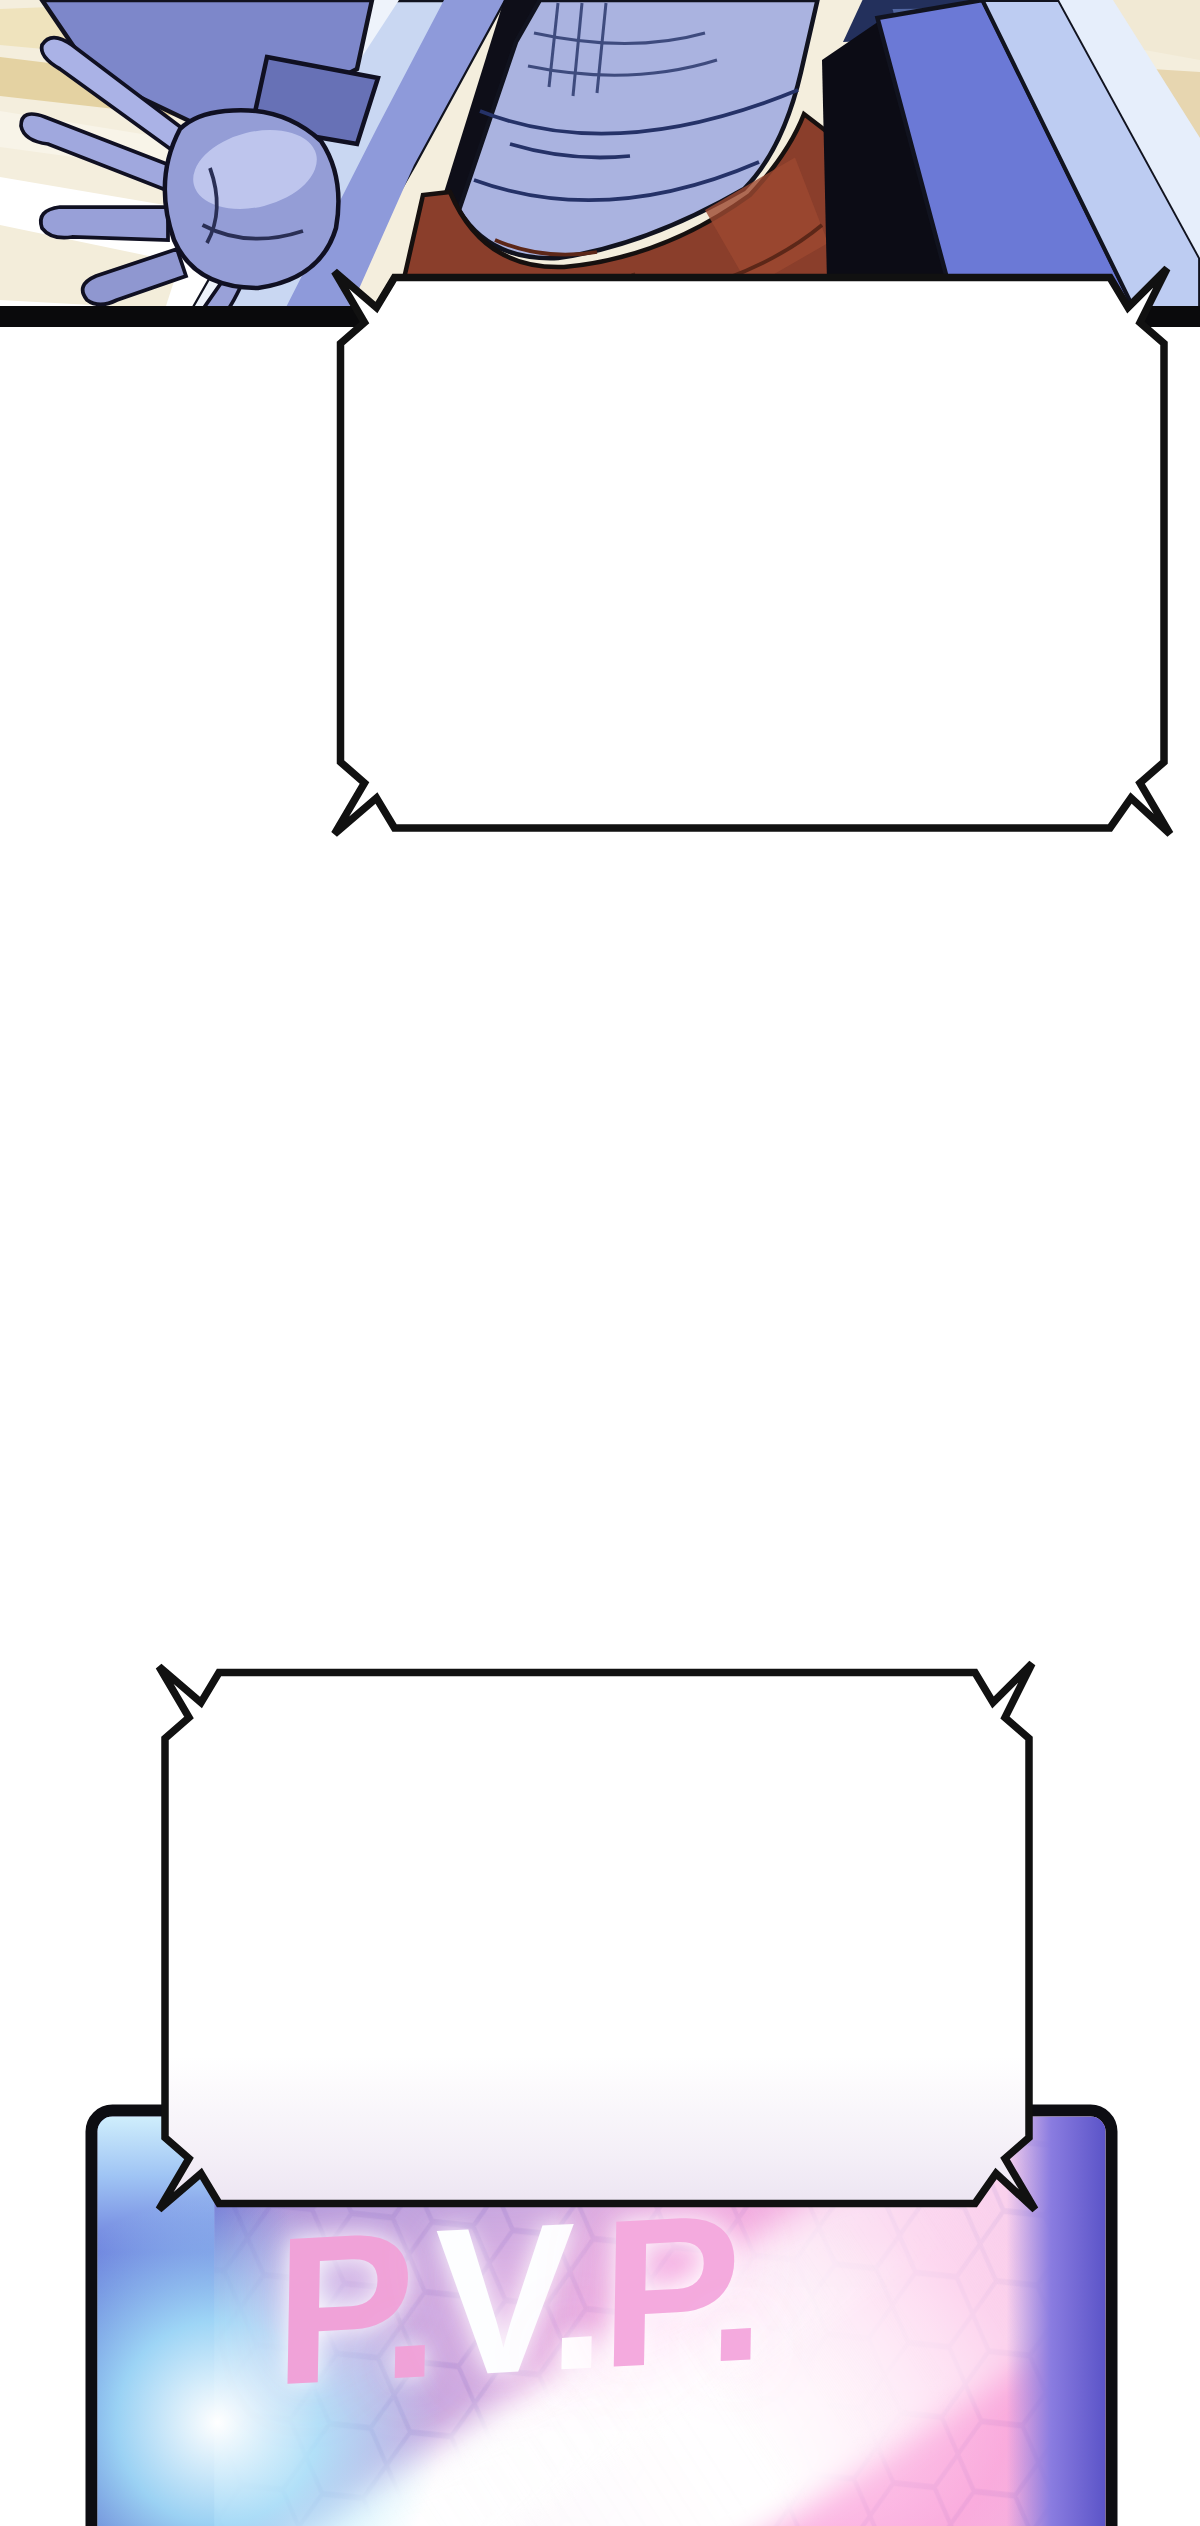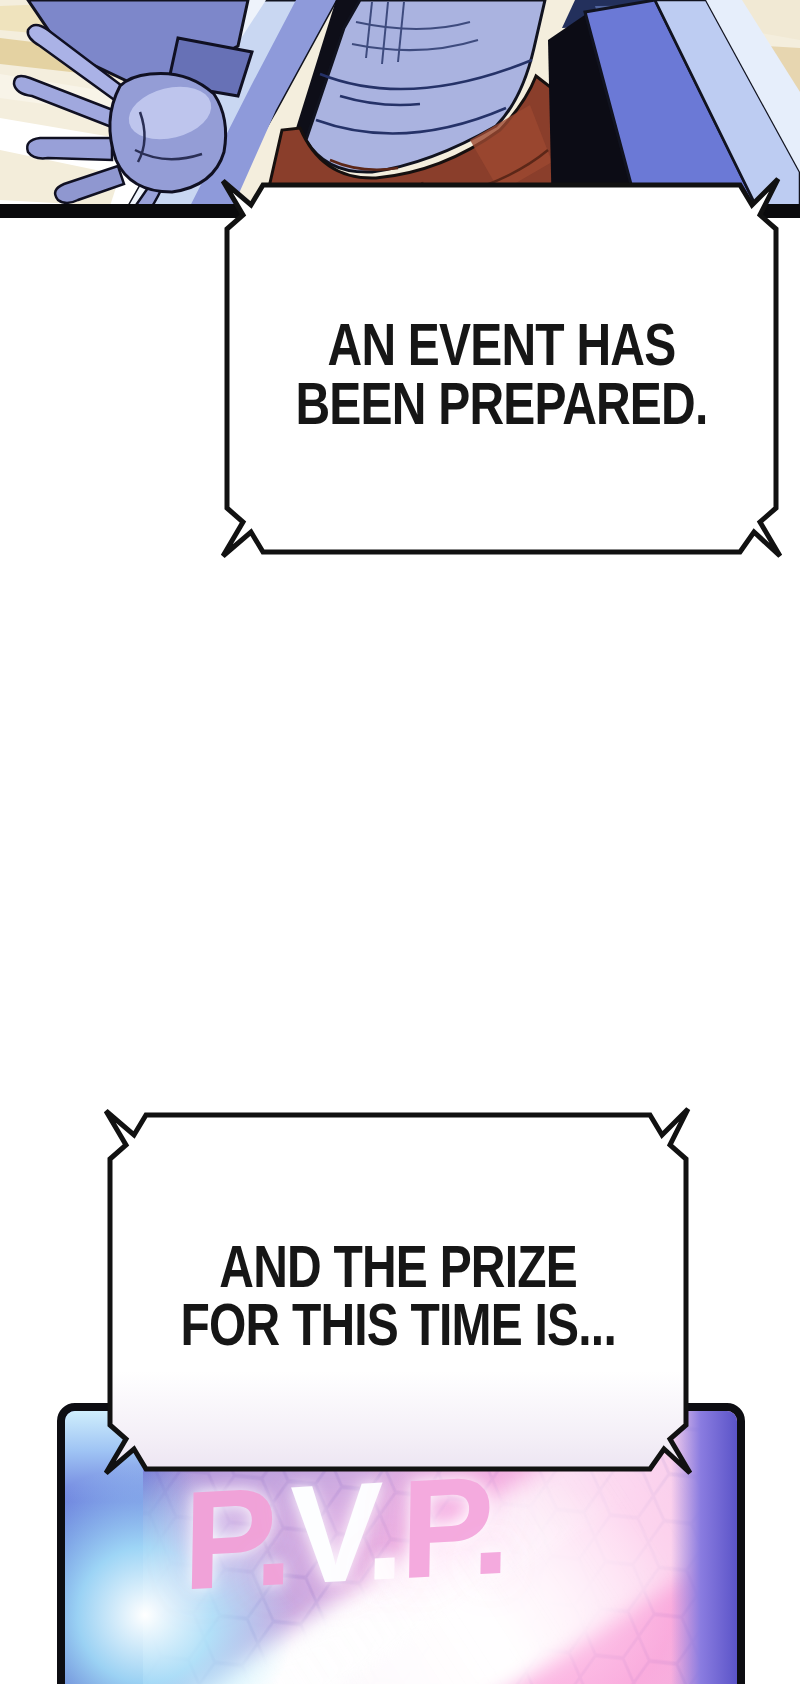--- a/index.html
+++ b/index.html
@@ -158,41 +158,29 @@
     <div class="glow-bl"></div>
     <div class="pvp-text"><span class="pl-p1">P</span><span class="pl-d1">.</span><span class="pl-v">V</span><span class="pl-d2">.</span><span class="pl-p2">P</span><span class="pl-d3">.</span></div>
   </div>
 
   <svg class="jag-svg box1-svg" viewBox="0 0 569 387">
     <path d="M 46,10 L 523,10 L 535,30 L 561,4 L 543,40 L 559,54
              L 559,333 L 543,347 L 563,381 L 537,357 L 523,377
              L 46,377 L 34,357 L 6,381 L 26,347 L 10,333
              L 10,54 L 26,40 L 6,6 L 34,30 Z" fill="#ffffff" stroke="#111111" stroke-width="5" stroke-linejoin="miter"></path>
   </svg>
-  <div class="cap-wrap box1-text">
-    <div class="cap-text">
-      <span class="cap-line">AN EVENT HAS</span>
-      <span class="cap-line">BEEN PREPARED.</span>
-    </div>
-  </div>
 
   <svg class="jag-svg box2-svg" viewBox="0 0 596 374">
     <defs>
       <linearGradient id="bx2f" x1="0" y1="0" x2="0" y2="1">
         <stop offset="0" stop-color="#ffffff"></stop>
         <stop offset="0.72" stop-color="#ffffff"></stop>
         <stop offset="0.9" stop-color="#f4eff7"></stop>
         <stop offset="1" stop-color="#ece4f2"></stop>
       </linearGradient>
     </defs>
     <path d="M 46,10 L 550,10 L 562,30 L 588,4 L 570,40 L 586,54
              L 586,320 L 570,334 L 590,368 L 564,344 L 550,364
              L 46,364 L 34,344 L 6,368 L 26,334 L 10,320
              L 10,54 L 26,40 L 6,6 L 34,30 Z" fill="url(#bx2f)" stroke="#111111" stroke-width="5" stroke-linejoin="miter"></path>
   </svg>
-  <div class="cap-wrap box2-text">
-    <div class="cap-text">
-      <span class="cap-line">AND THE PRIZE</span>
-      <span class="cap-line">FOR THIS TIME IS...</span>
-    </div>
-  </div>
 
 </div>
 
 </body></html>

